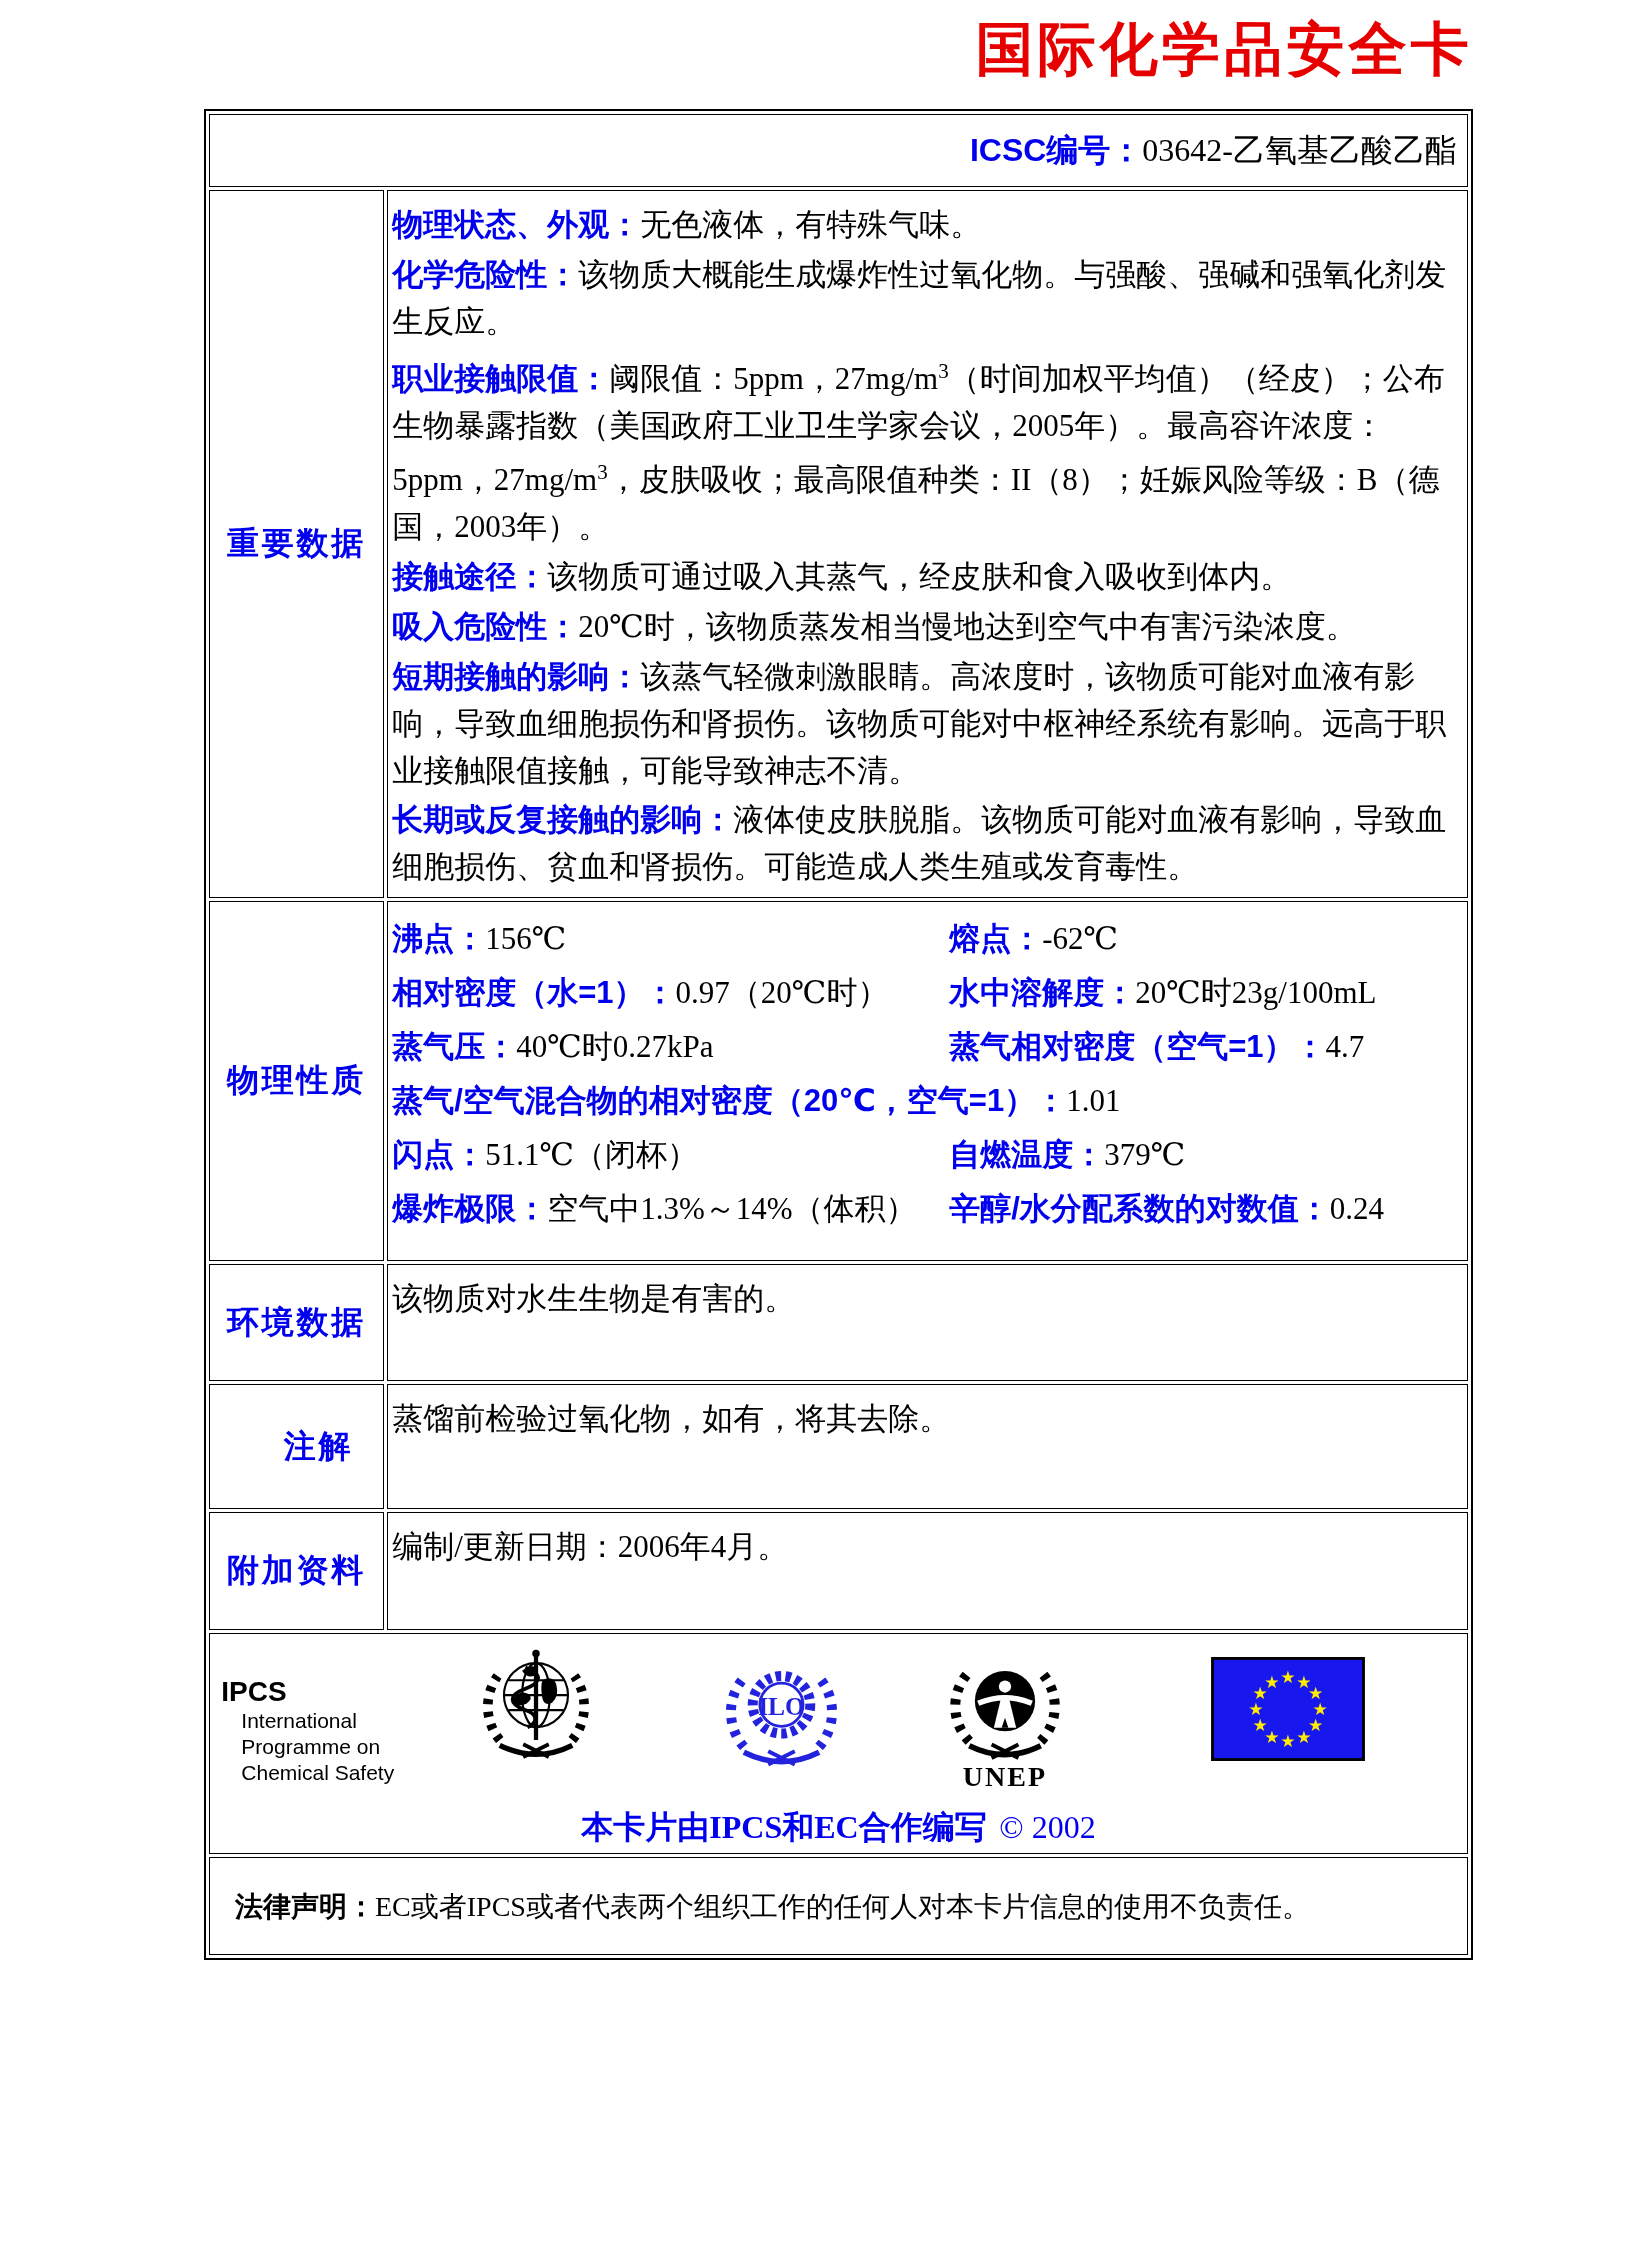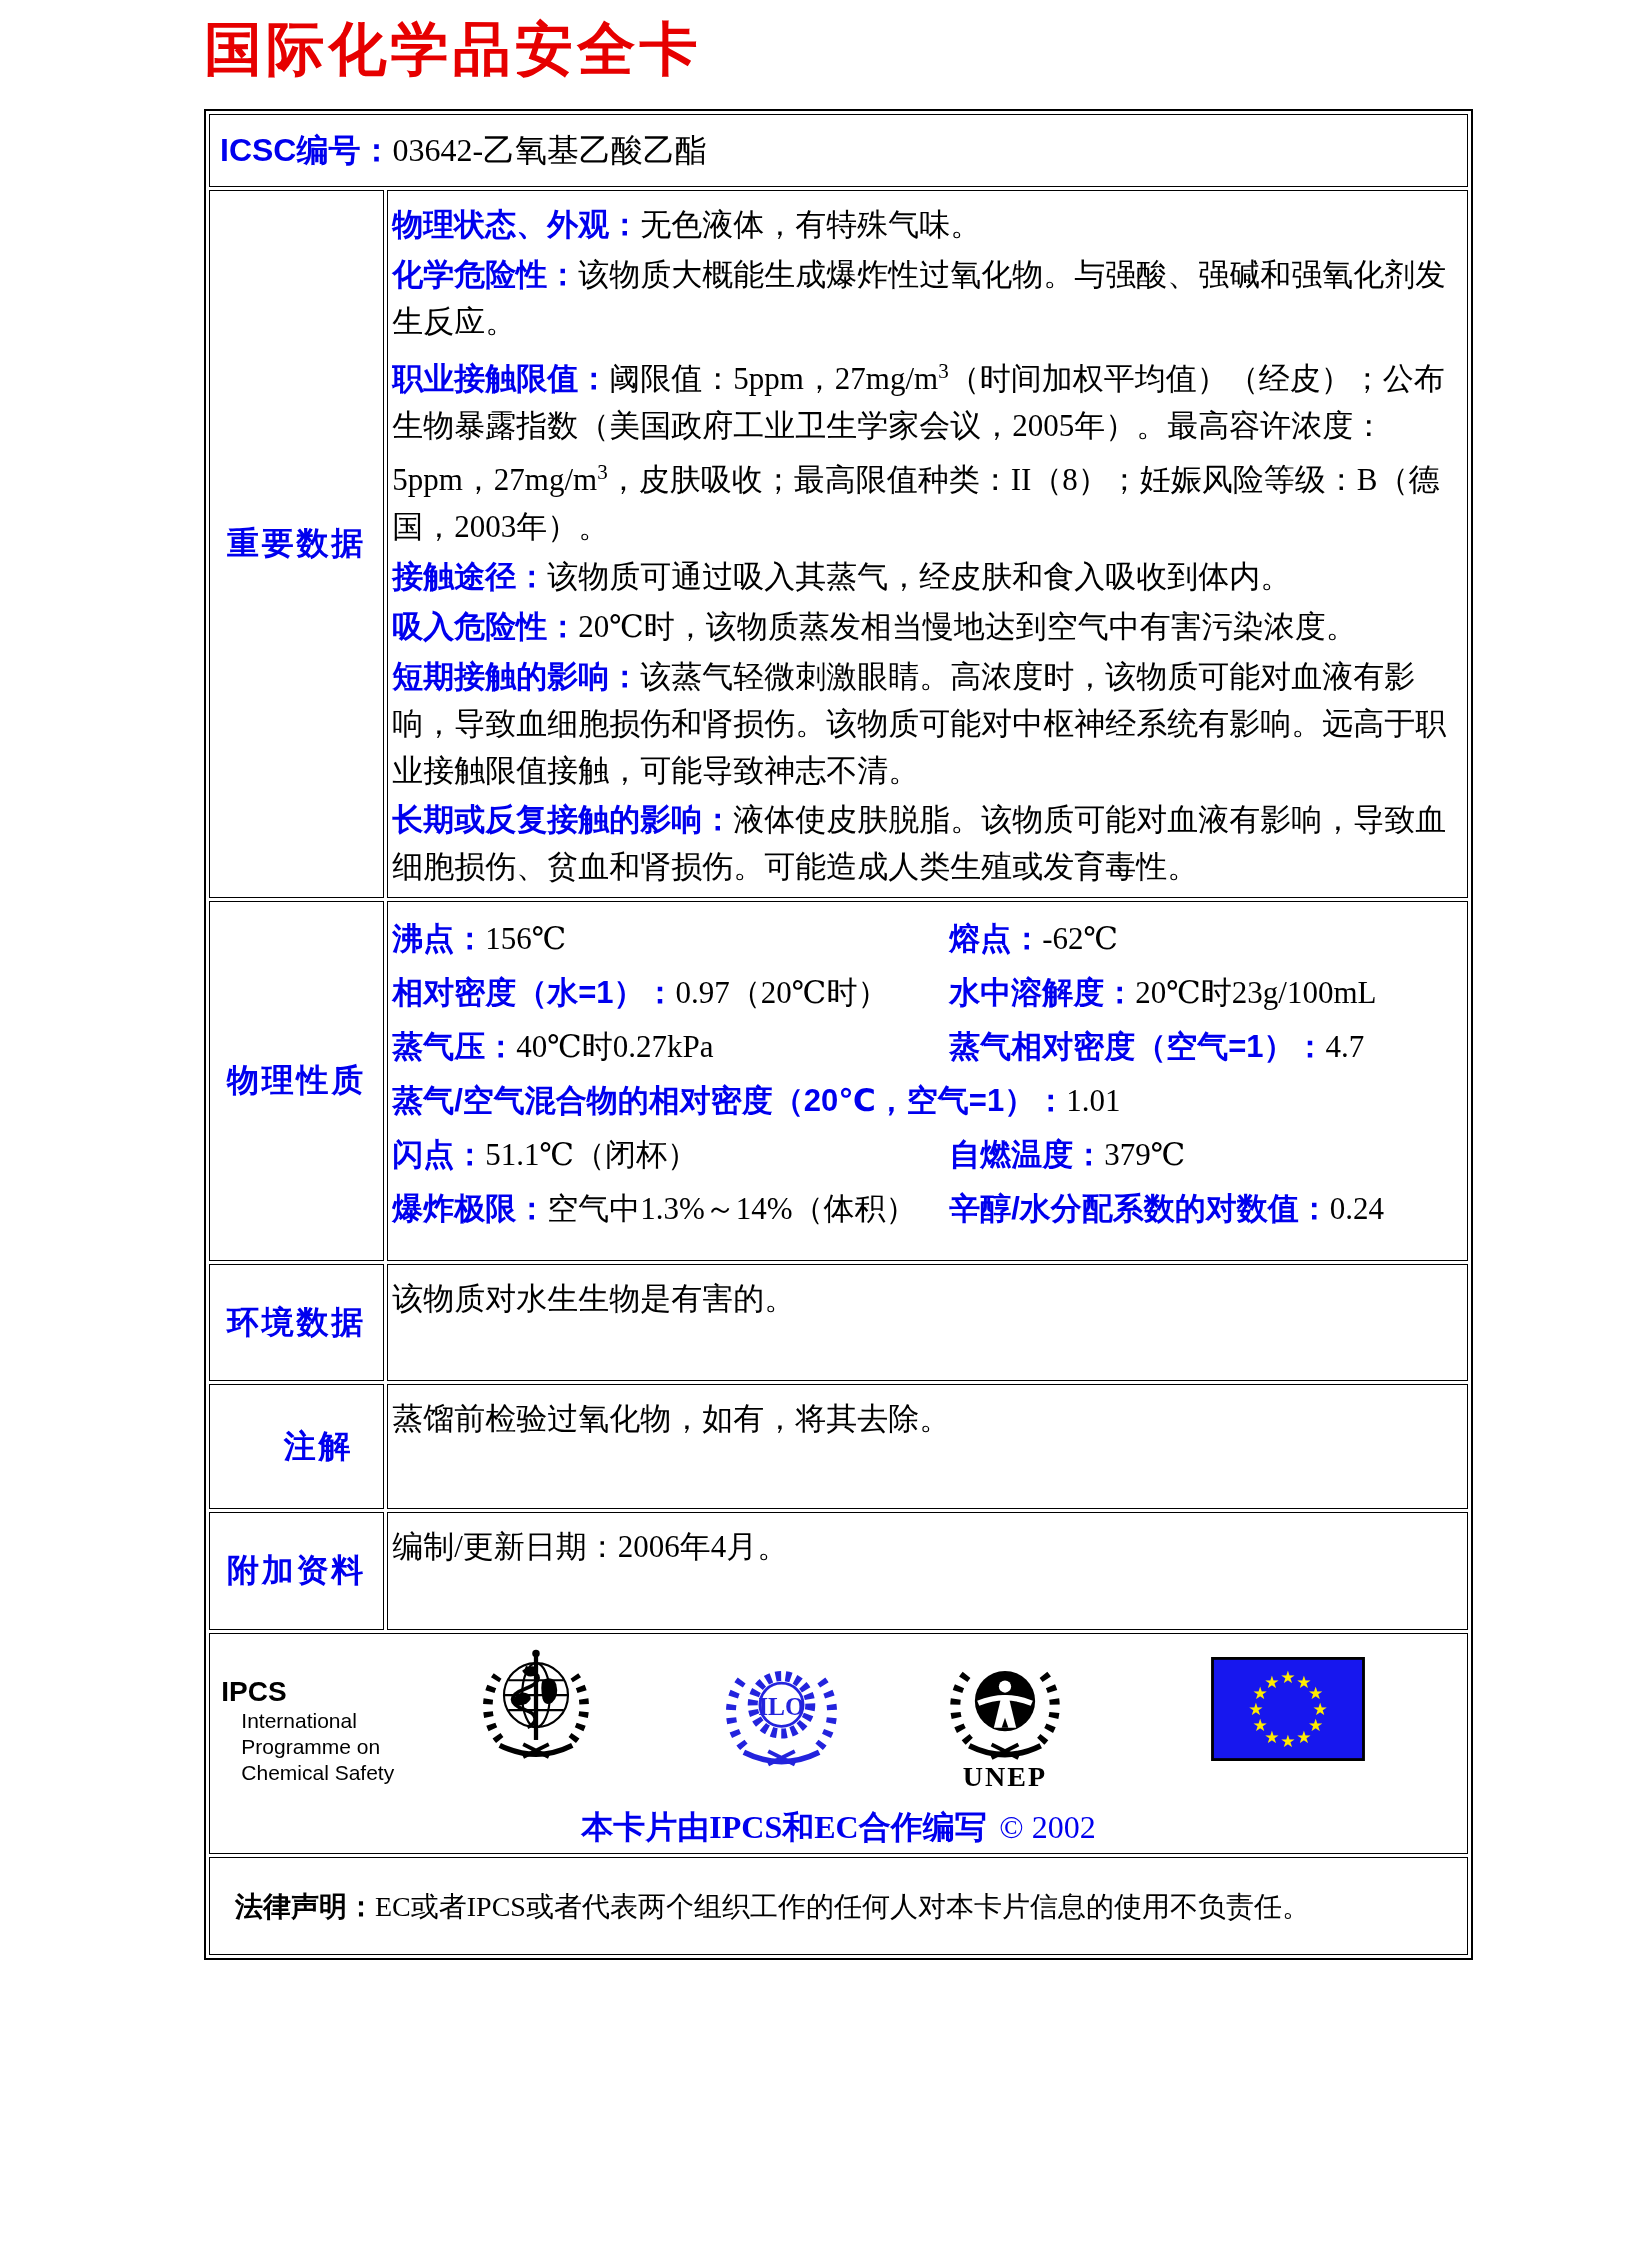--- a/index.html
+++ b/index.html
@@ -10,42 +10,42 @@
     --eu-yellow:#ffec00;
     --logo-black:#000000;
   }
   html,body{margin:0;padding:0;}
   body{
     width:1648px;height:2250px;background:#ffffff;position:relative;
     font-family:"Liberation Serif","DejaVu Serif",serif;color:#000;
   }
   .page-title{
     position:absolute;left:204px;top:11.3px;width:1269px;
-    text-align:left;color:var(--title-red);
+    text-align:right;color:var(--title-red);
     font-family:"Liberation Sans","DejaVu Sans",sans-serif;
     font-weight:bold;font-size:58px;letter-spacing:4.2px;white-space:nowrap;
   }
   table.card{
     position:absolute;left:204px;top:109px;width:1269px;
     border-collapse:separate;border-spacing:3.5px;
     border:2.1px solid #000;background:#fff;table-layout:fixed;
   }
   td{border:1.4px solid #000;background:#fff;overflow:hidden;}
   td.label-cell{
     text-align:center;vertical-align:middle;
     color:var(--accent-blue);
     font-family:"Liberation Sans","DejaVu Sans",sans-serif;
     font-weight:bold;font-size:32px;letter-spacing:2.8px;margin-top:43px;
   }
   td.content-cell{
     vertical-align:top;padding:10px 7px 2.8px 4.2px;
     font-size:31px;line-height:47px;
   }
   td.header-cell{padding:0 10px;vertical-align:middle;font-size:32px;}
-  .header-flex{display:flex;justify-content:flex-start;align-items:center;}
+  .header-flex{display:flex;justify-content:flex-end;align-items:center;}
   .blabel{
     color:var(--accent-blue);
     font-family:"Liberation Sans","DejaVu Sans",sans-serif;
     font-weight:bold;
   }
   .para{margin:0 0 2.8px 0;}
   sup{font-size:21px;}
   .props-grid{display:grid;grid-template-columns:557px 1fr;column-gap:0;}
   .prop{line-height:54px;}
   .prop.span2{grid-column:1 / -1;}

